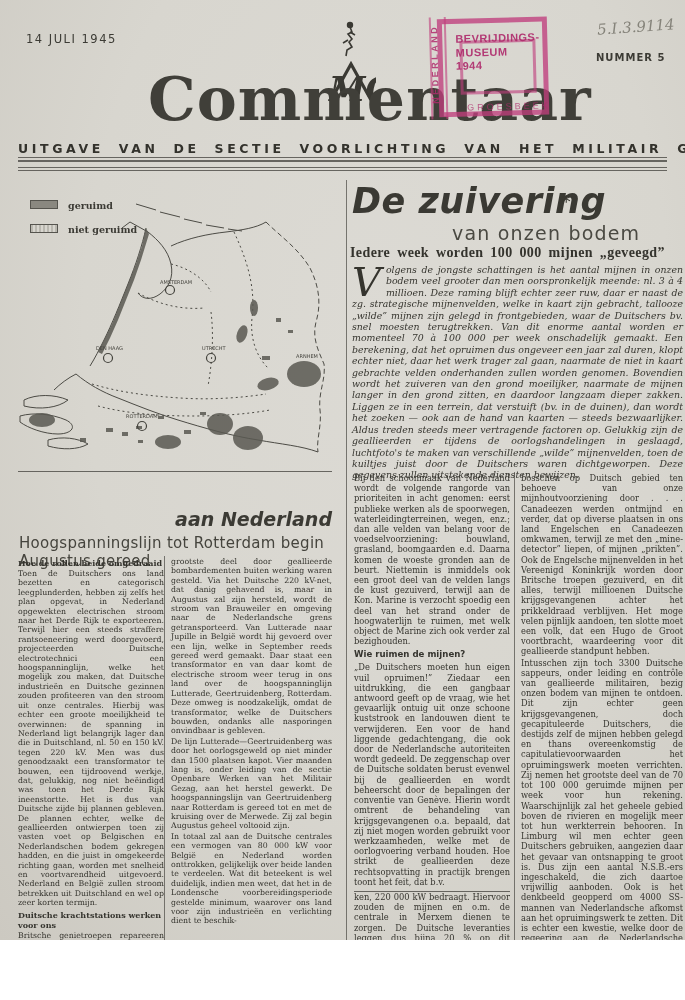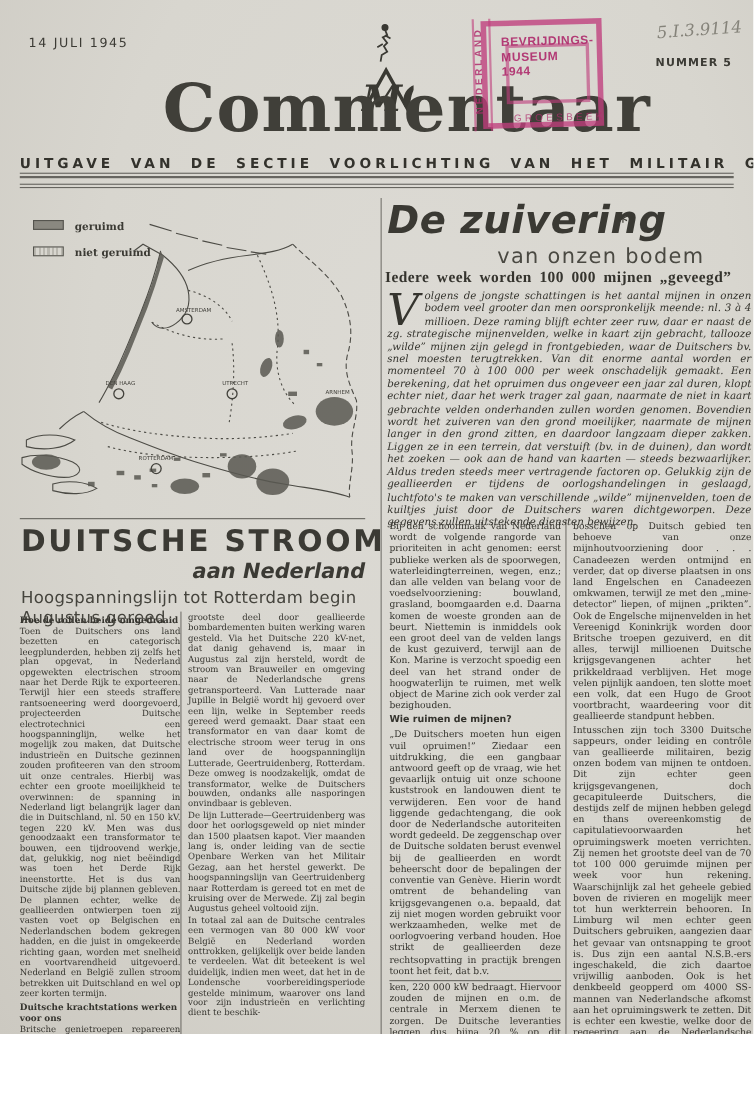--- a/index.html
+++ b/index.html
@@ -170,21 +170,20 @@
       <text x="142" y="96">AMSTERDAM</text>
       <text x="78" y="162">DEN HAAG</text>
       <text x="184" y="162">UTRECHT</text>
       <text x="108" y="230">ROTTERDAM</text>
       <text x="278" y="170">ARNHEM</text>
     </g>
   </svg>
 
   <div class="abs hrule" style="left:18px; top:471px; width:314px; height:1px;"></div>
 
-  <div class="abs headline-left" style="left:19px; top:477px;">DUITSCHE STROOM</div>
   <div class="abs subheadline-left" style="left:120px; top:508px; width:212px;">aan Nederland</div>
   <div class="abs deck-left" style="left:19px; top:534px; width:316px;">Hoogspanningslijn tot Rotterdam begin Augustus gereed</div>
 
   <div class="abs bodycol" style="left:18px; top:556px; width:146px;">
     <div class="colhead">Hoe de rollen beide omgedraaid</div>
     <p>Toen de Duitschers ons land bezetten en categorisch leegplunderden, hebben zij zelfs het plan opgevat, in Nederland opgewekten electrischen stroom naar het Derde Rijk te exporteeren. Terwijl hier een steeds straffere rantsoeneering werd doorgevoerd, projecteerden Duitsche electrotechnici een hoogspanninglijn, welke het mogelijk zou maken, dat Duitsche industrieën en Duitsche gezinnen zouden profiteeren van den stroom uit onze centrales. Hierbij was echter een groote moeilijkheid te overwinnen: de spanning in Nederland ligt belangrijk lager dan die in Duitschland, nl. 50 en 150 kV. tegen 220 kV. Men was dus genoodzaakt een transformator te bouwen, een tijdroovend werkje, dat, gelukkig, nog niet beëindigd was toen het Derde Rijk ineenstortte. Het is dus van Duitsche zijde bij plannen gebleven. De plannen echter, welke de geallieerden ontwierpen toen zij vasten voet op Belgischen en Nederlandschen bodem gekregen hadden, en die juist in omgekeerde richting gaan, worden met snelheid en voortvarendheid uitgevoerd. Nederland en België zullen stroom betrekken uit Duitschland en wel op zeer korten termijn.</p>
     <div class="colhead">Duitsche krachtstations werken voor ons</div>
     <p>Britsche genietroepen repareeren de bruinkoolcentrales in het Roergebied en de waterkrachtcentrale aan den Bovenrijn, welke voor het</p>
   </div>
 

